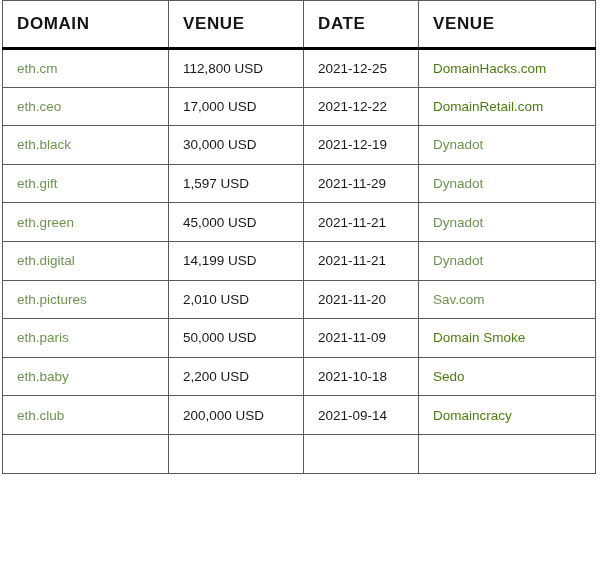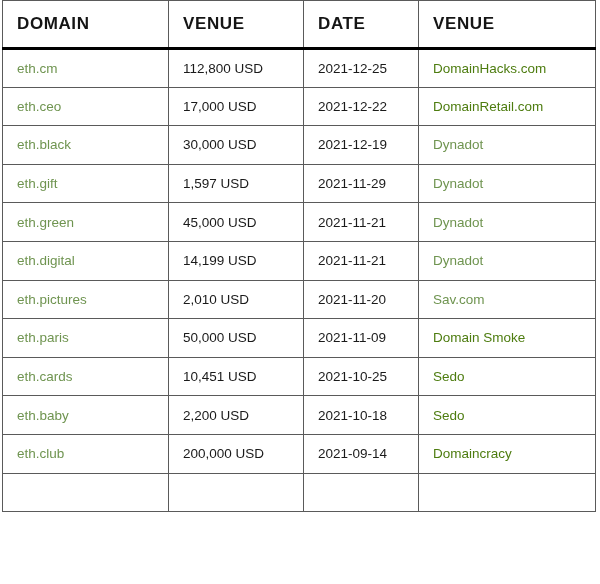--- a/index.html
+++ b/index.html
@@ -140,26 +140,20 @@
           <td>2021-11-20</td>
           <td><span class="cell-link">Sav.com</span></td>
         </tr>
         <tr>
           <td><span class="cell-link">eth.paris</span></td>
           <td>50,000 USD</td>
           <td>2021-11-09</td>
           <td><span class="cell-plain">Domain Smoke</span></td>
         </tr>
         <tr>
-          <td><span class="cell-link">eth.cards</span></td>
-          <td>10,451 USD</td>
-          <td>2021-10-25</td>
-          <td><span class="cell-plain">Sedo</span></td>
-        </tr>
-        <tr>
           <td><span class="cell-link">eth.baby</span></td>
           <td>2,200 USD</td>
           <td>2021-10-18</td>
           <td><span class="cell-plain">Sedo</span></td>
         </tr>
         <tr>
           <td><span class="cell-link">eth.club</span></td>
           <td>200,000 USD</td>
           <td>2021-09-14</td>
           <td><span class="cell-plain">Domaincracy</span></td>

